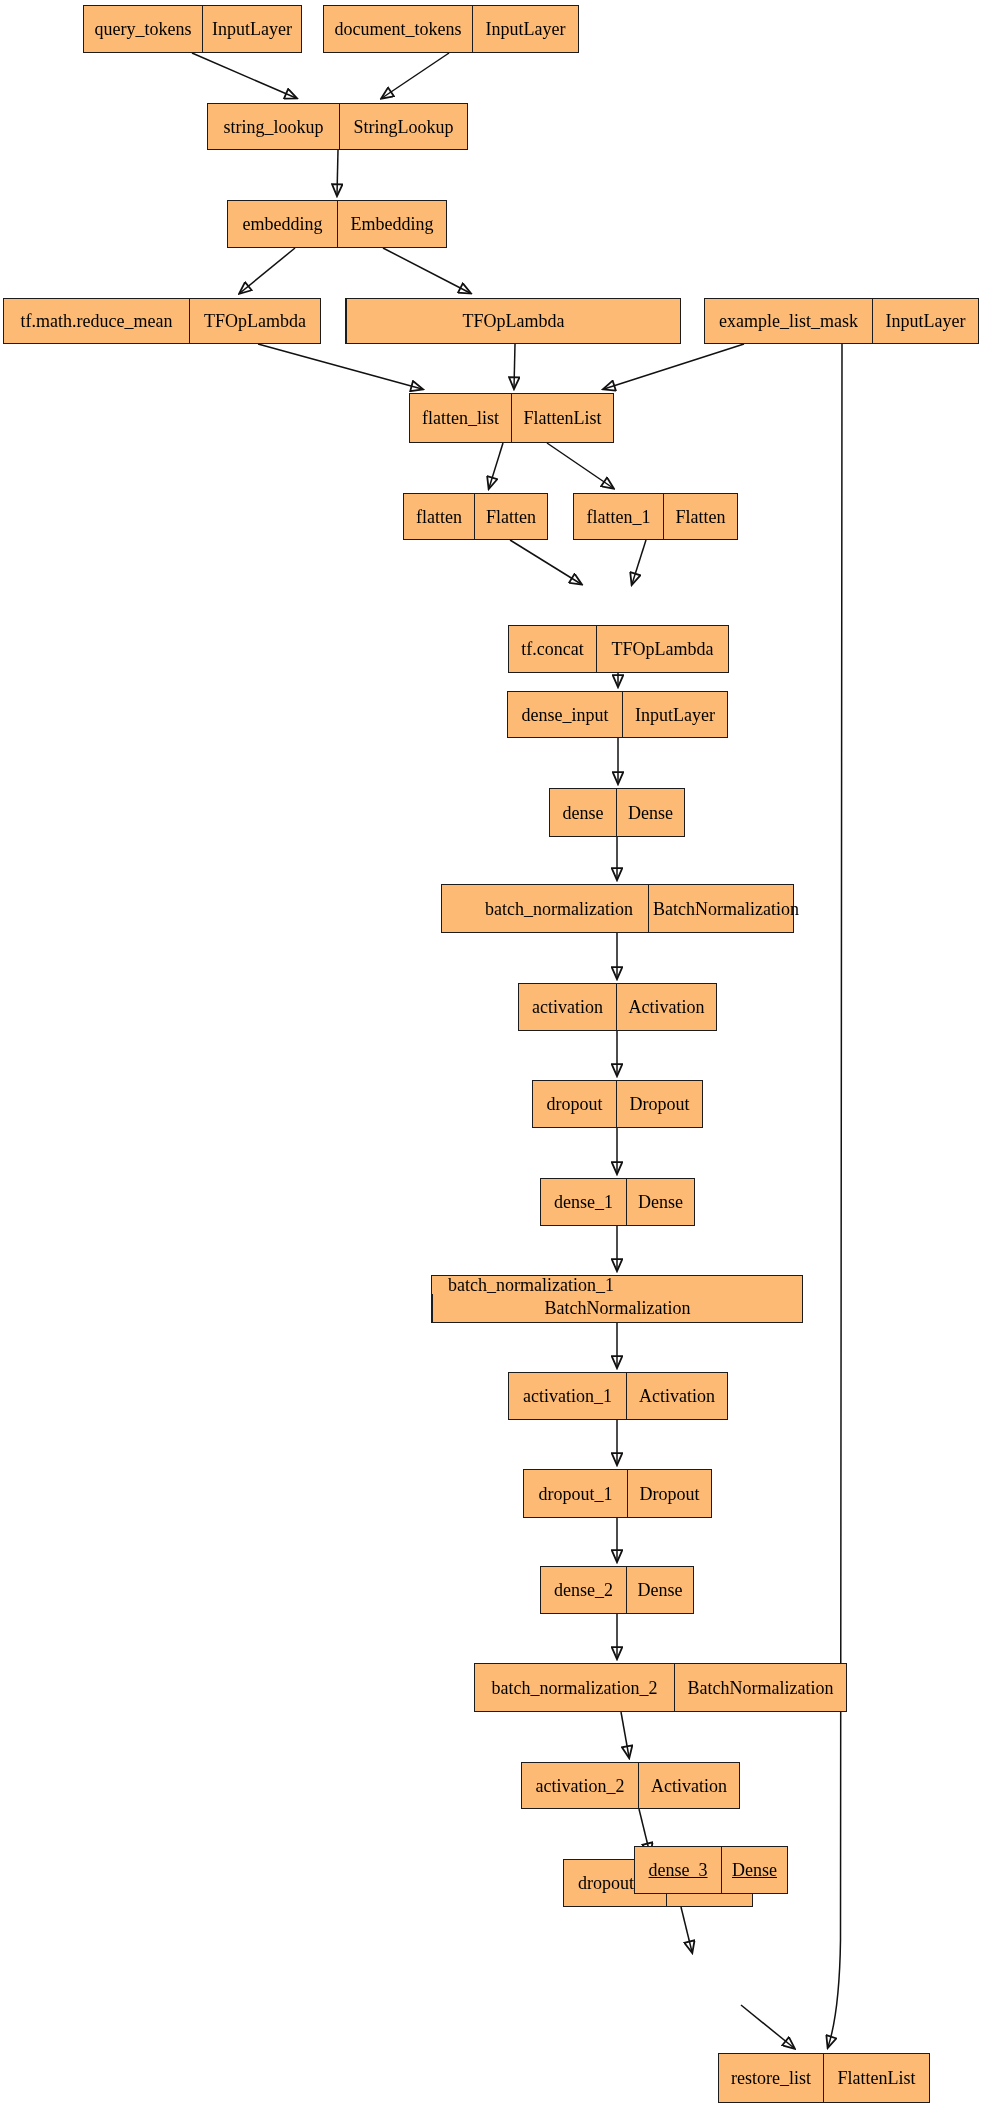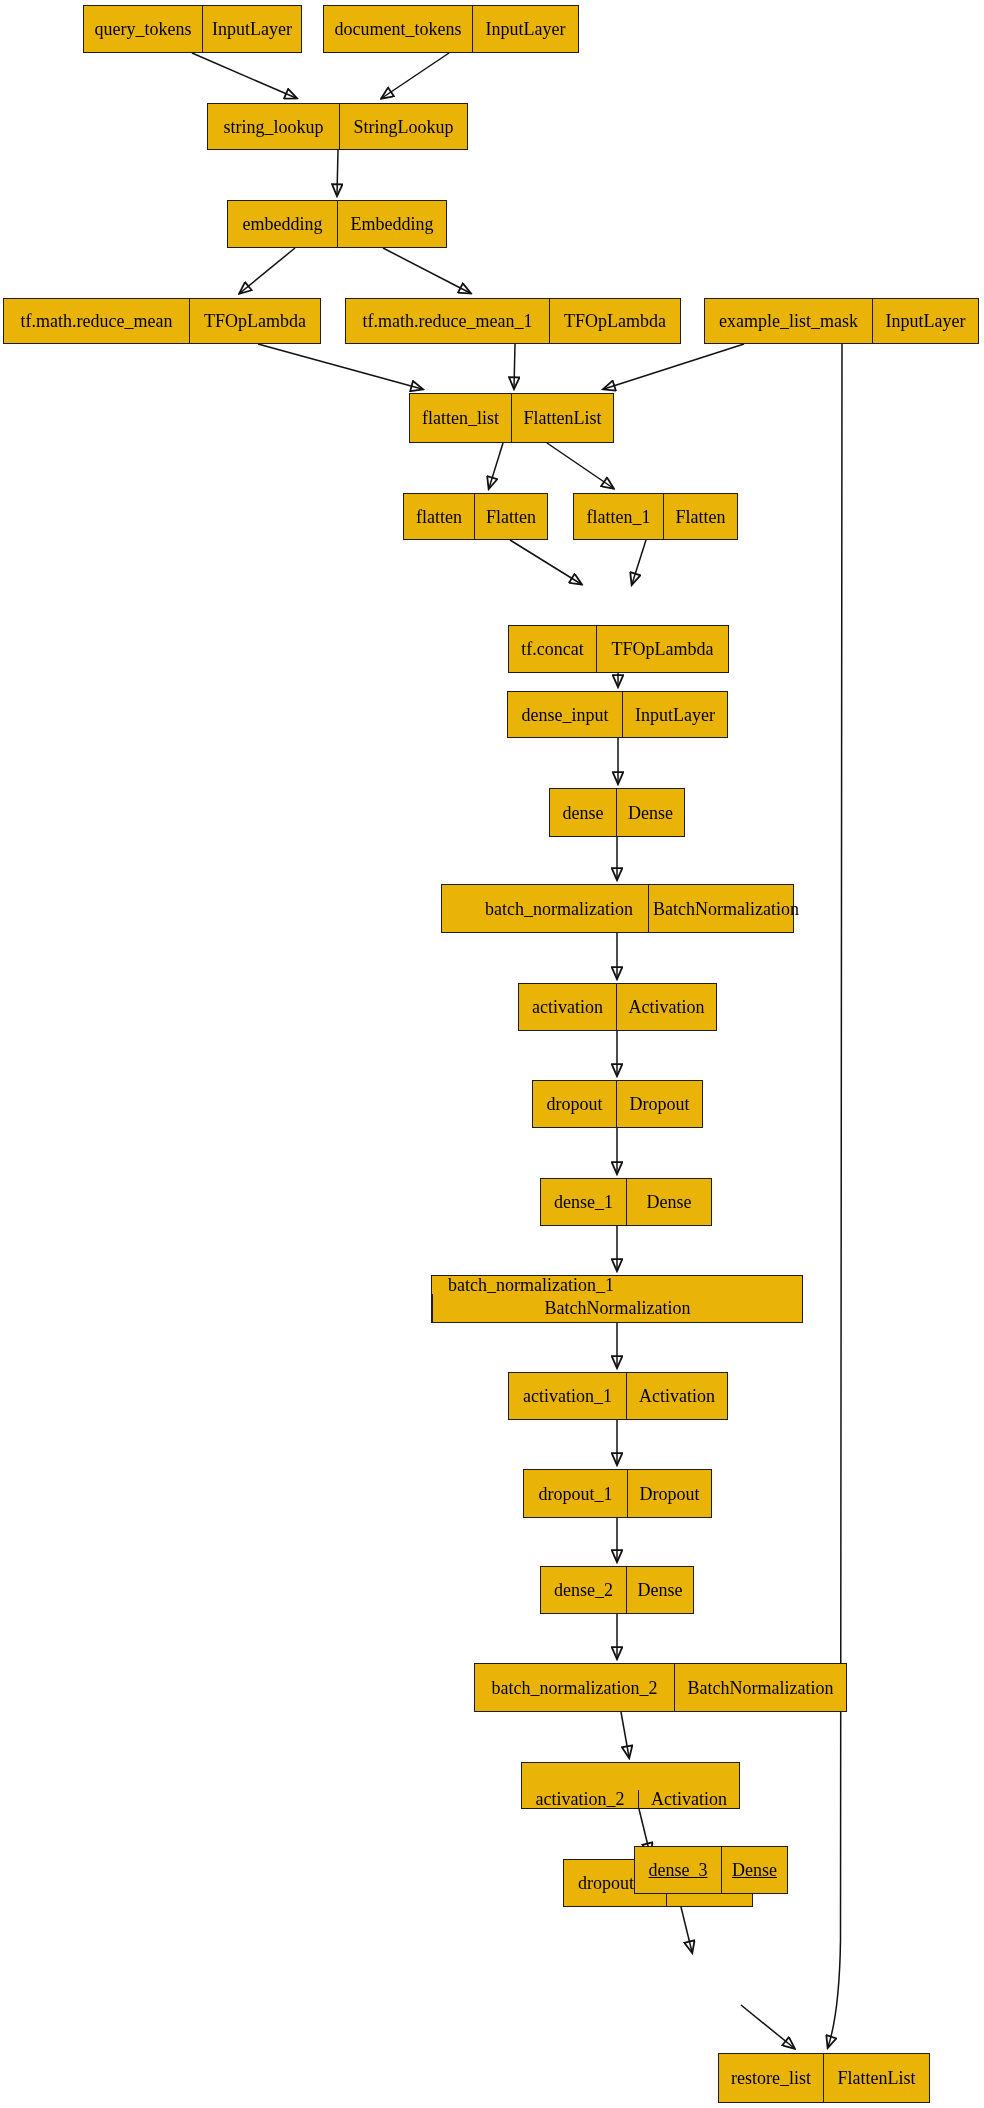--- a/index.html
+++ b/index.html
@@ -37,21 +37,21 @@
     top: 3px;
     font-size: 17px;
     color: var(--text, #000000);
     white-space: nowrap;
   }
   .node {
     position: absolute;
     display: flex;
     box-sizing: border-box;
     border: 1.5px solid var(--border, #1c1c1c);
-    background: #eab308;
+    background: #fdba74;
     color: var(--text, #000000);
     font-size: 18px;
     line-height: 1;
     white-space: nowrap;
   }
   .node .cell {
     display: flex;
     align-items: center;
     justify-content: center;
     box-sizing: border-box;
@@ -124,21 +124,20 @@
       </div>
       <div class="node" style="left: 227px; top: 200px; width: 220px; height: 48px;">
         <span class="cell name" style="width: 109px;">embedding</span>
         <span class="cell type">Embedding</span>
       </div>
       <div class="node" style="left: 3px; top: 298px; width: 318px; height: 46px;">
         <span class="cell name" style="width: 185px;">tf.math.reduce_mean</span>
         <span class="cell type">TFOpLambda</span>
       </div>
       <div class="node" style="left: 345px; top: 298px; width: 336px; height: 46px;">
-        <span class="cell name" style="width: 203px;">tf.math.reduce_mean_1</span>
         <span class="cell type">TFOpLambda</span>
       </div>
       <div class="node" style="left: 704px; top: 298px; width: 275px; height: 46px;">
         <span class="cell name" style="width: 167px;">example_list_mask</span>
         <span class="cell type">InputLayer</span>
       </div>
       <div class="node" style="left: 409px; top: 393px; width: 205px; height: 50px;">
         <span class="cell name" style="width: 101px;">flatten_list</span>
         <span class="cell type">FlattenList</span>
       </div>
@@ -167,21 +166,21 @@
         <span class="cell type">BatchNormalization</span>
       </div>
       <div class="node" style="left: 518px; top: 983px; width: 199px; height: 48px;">
         <span class="cell name" style="width: 97px;">activation</span>
         <span class="cell type">Activation</span>
       </div>
       <div class="node" style="left: 532px; top: 1080px; width: 171px; height: 48px;">
         <span class="cell name" style="width: 83px;">dropout</span>
         <span class="cell type">Dropout</span>
       </div>
-      <div class="node" style="left: 540px; top: 1178px; width: 172px; height: 48px;">
+      <div class="node" style="left: 540px; top: 1178px; width: 155px; height: 48px;">
         <span class="cell name" style="width: 85px;">dense_1</span>
         <span class="cell type">Dense</span>
       </div>
       <div class="node" style="left: 431px; top: 1275px; width: 372px; height: 48px; flex-direction: column;">
         <span class="cell name" style="width: 198px;">batch_normalization_1</span>
         <span class="cell type">BatchNormalization</span>
       </div>
       <div class="node" style="left: 508px; top: 1372px; width: 220px; height: 48px;">
         <span class="cell name" style="width: 117px;">activation_1</span>
         <span class="cell type">Activation</span>
@@ -191,21 +190,21 @@
         <span class="cell type">Dropout</span>
       </div>
       <div class="node" style="left: 540px; top: 1566px; width: 154px; height: 48px;">
         <span class="cell name" style="width: 85px;">dense_2</span>
         <span class="cell type">Dense</span>
       </div>
       <div class="node" style="left: 430px; top: 1663px; width: 373px; height: 49px; margin-left: 44px;">
         <span class="cell name" style="width: 199px;">batch_normalization_2</span>
         <span class="cell type">BatchNormalization</span>
       </div>
-      <div class="node" style="left: 521px; top: 1762px; width: 219px; height: 47px; align-items: flex-end;">
+      <div class="node" style="left: 521px; top: 1762px; width: 219px; height: 47px;">
         <span class="cell name" style="width: 116px;">activation_2</span>
         <span class="cell type">Activation</span>
       </div>
       <div class="node" style="left: 563px; top: 1859px; width: 190px; height: 48px;">
         <span class="cell name" style="width: 102px;">dropout_2</span>
         <span class="cell type">Dropout</span>
       </div>
       <div class="node" style="left: 634px; top: 1846px; width: 154px; height: 48px; text-decoration: underline;">
         <span class="cell name" style="width: 86px;">dense_3</span>
         <span class="cell type">Dense</span>

